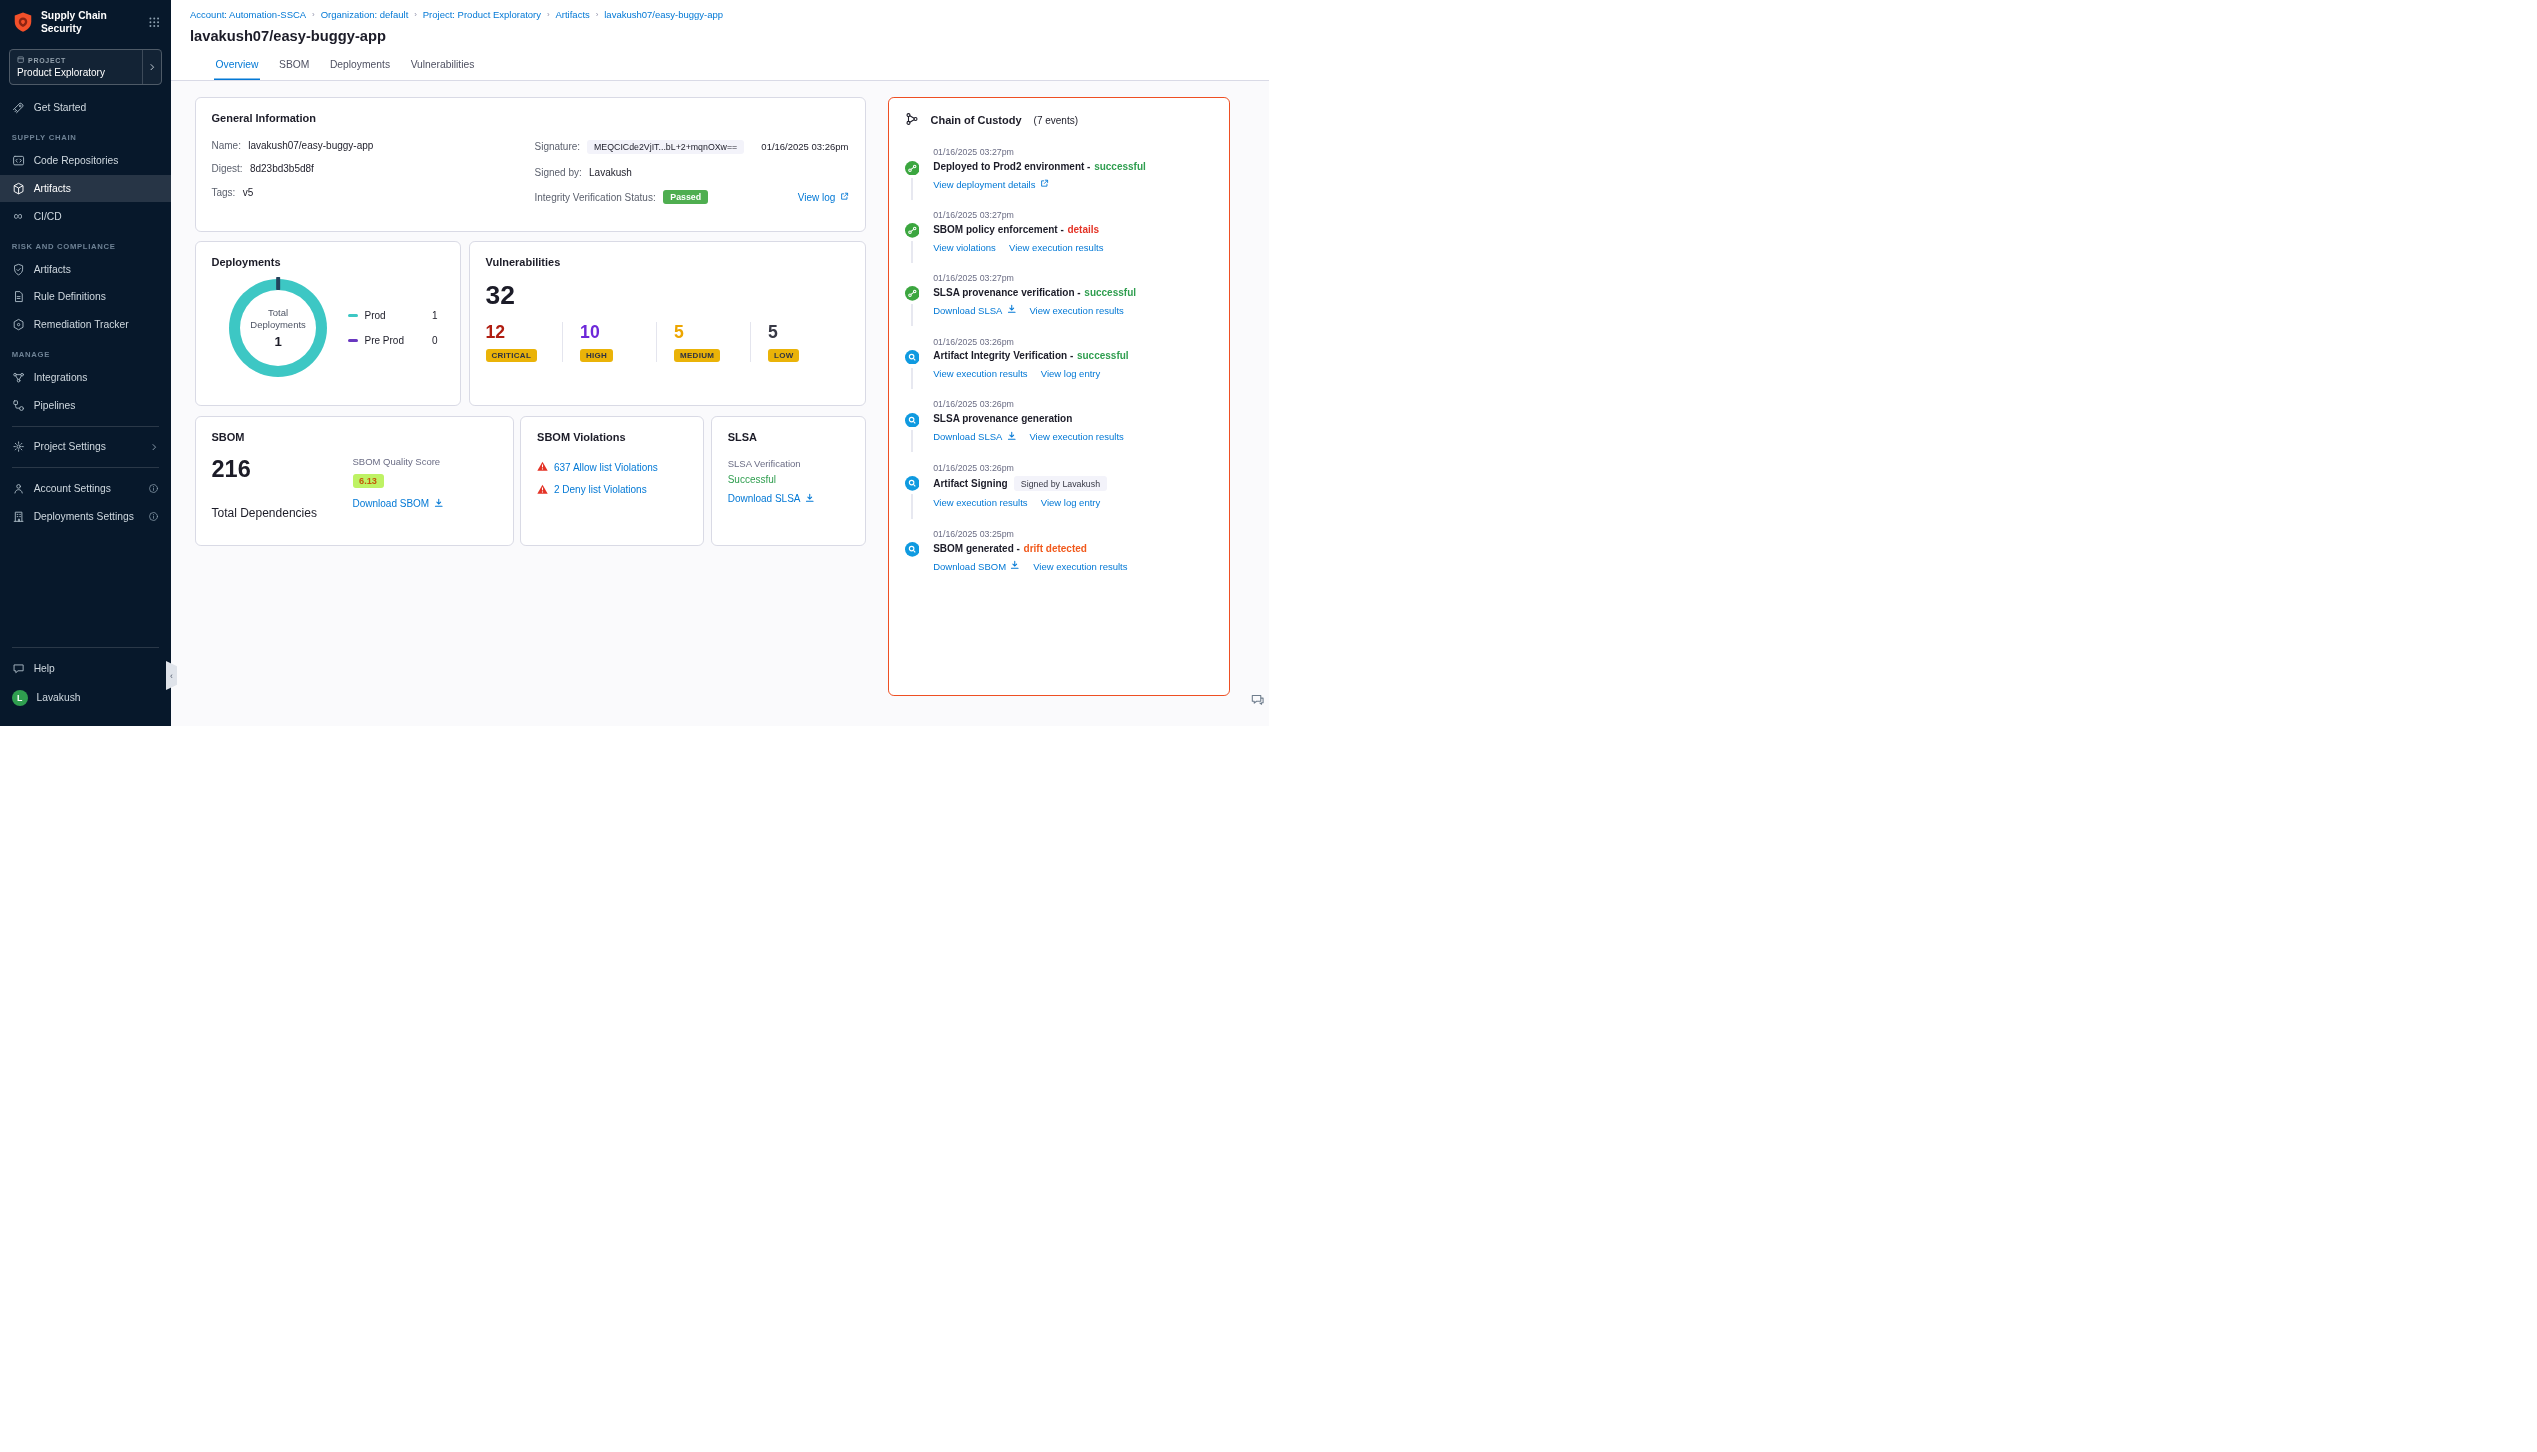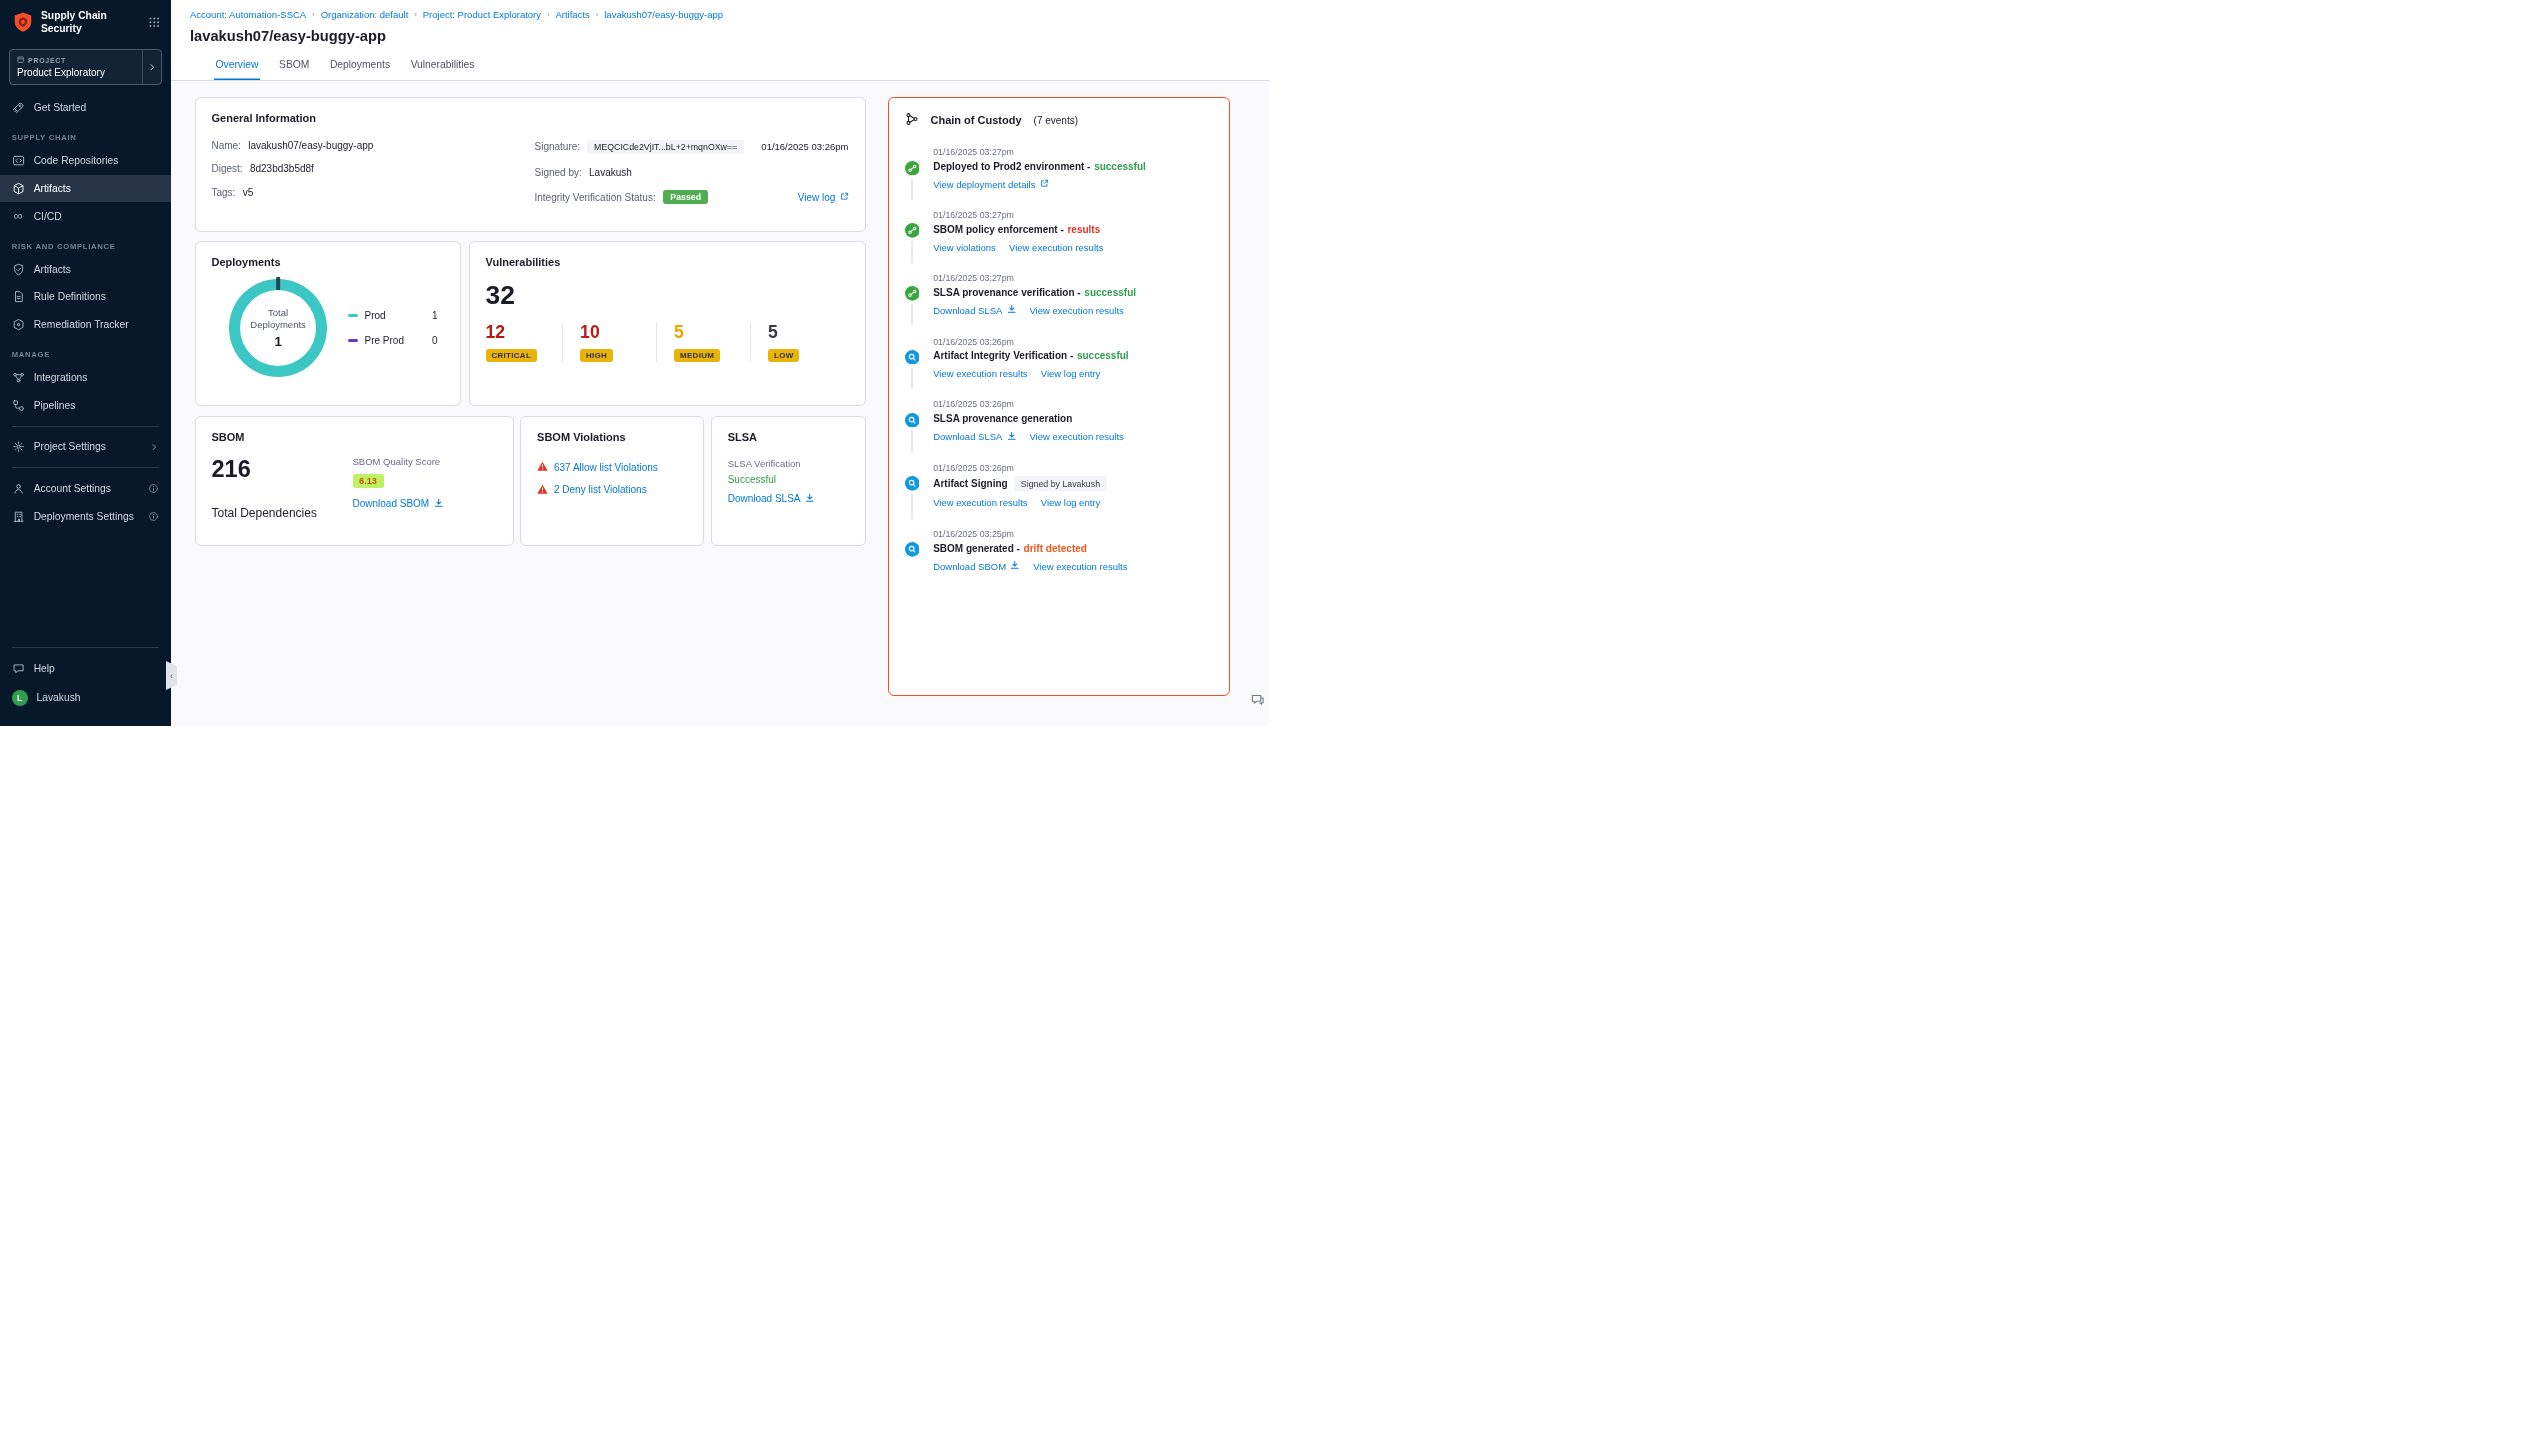--- a/index.html
+++ b/index.html
@@ -76,21 +76,21 @@
   .leg-mark { width:10.3px; height:2.9px; border-radius:1.5px; }
   .leg-mark.teal { background:#3dc7c4; } .leg-mark.purple { background:#6938c0; }
   .leg-val { margin-left:auto; }
 
   .vuln-total { font-size:26.4px; font-weight:700; margin-top:11.7px; }
   .sev-row { display:flex; margin-top:11px; }
   .sev { width:94px; padding-left:17.6px; border-left:0.7px solid #e4e5ee; }
   .sev:first-child { width:76px; padding-left:0; border-left:none; }
   .sev-count { font-size:17.6px; font-weight:700; }
   .sev-badge { display:inline-block; margin-top:5.9px; font-size:8px; font-weight:700; letter-spacing:0.3px; color:#2f3342; background:#eab308; padding:2.2px 5.9px; border-radius:2.9px; }
-  .c-critical { color:#b01c10; } .c-high { color:#b91c1c; } .c-medium { color:#eda600; } .c-low { color:#383946; }
+  .c-critical { color:#b01c10; } .c-high { color:#6d28d9; } .c-medium { color:#eda600; } .c-low { color:#383946; }
 
   
   .row3 { display:flex; gap:6.6px; }
   .sbom-card { width:319px; flex-shrink:0; height:130px; }
   .viol-card { width:184px; flex-shrink:0; height:130px; }
   .slsa-card { flex:1; height:130px; }
   .sbom-body { display:flex; margin-top:13.2px; }
   .sbom-left { width:141px; }
   .sbom-total { font-size:23.5px; font-weight:700; }
   .sbom-total-label { margin-top:23px; font-size:12px; }
@@ -574,21 +574,21 @@
                         <circle cx="13.2" cy="7.4" r="1.7"></circle>
                         <path d="M8.2 11.5l3.6-2.9"></path>
                       </g>
                     </svg>
                 </span>
               </div>
               <div class="ebody">
                 <div class="etime">01/16/2025 03:27pm</div>
                 <div class="etitle">
                   <span>SBOM policy enforcement -</span>
-                  <span class="status failed">results</span>
+                  <span class="status failed">details</span>
                 </div>
                 <div class="elinks">
                   <span class="lnk">View violations</span>
                   <span class="lnk">View execution results</span>
                 </div>
               </div>
             </div>
 
             <div class="event">
               <div class="rail">

